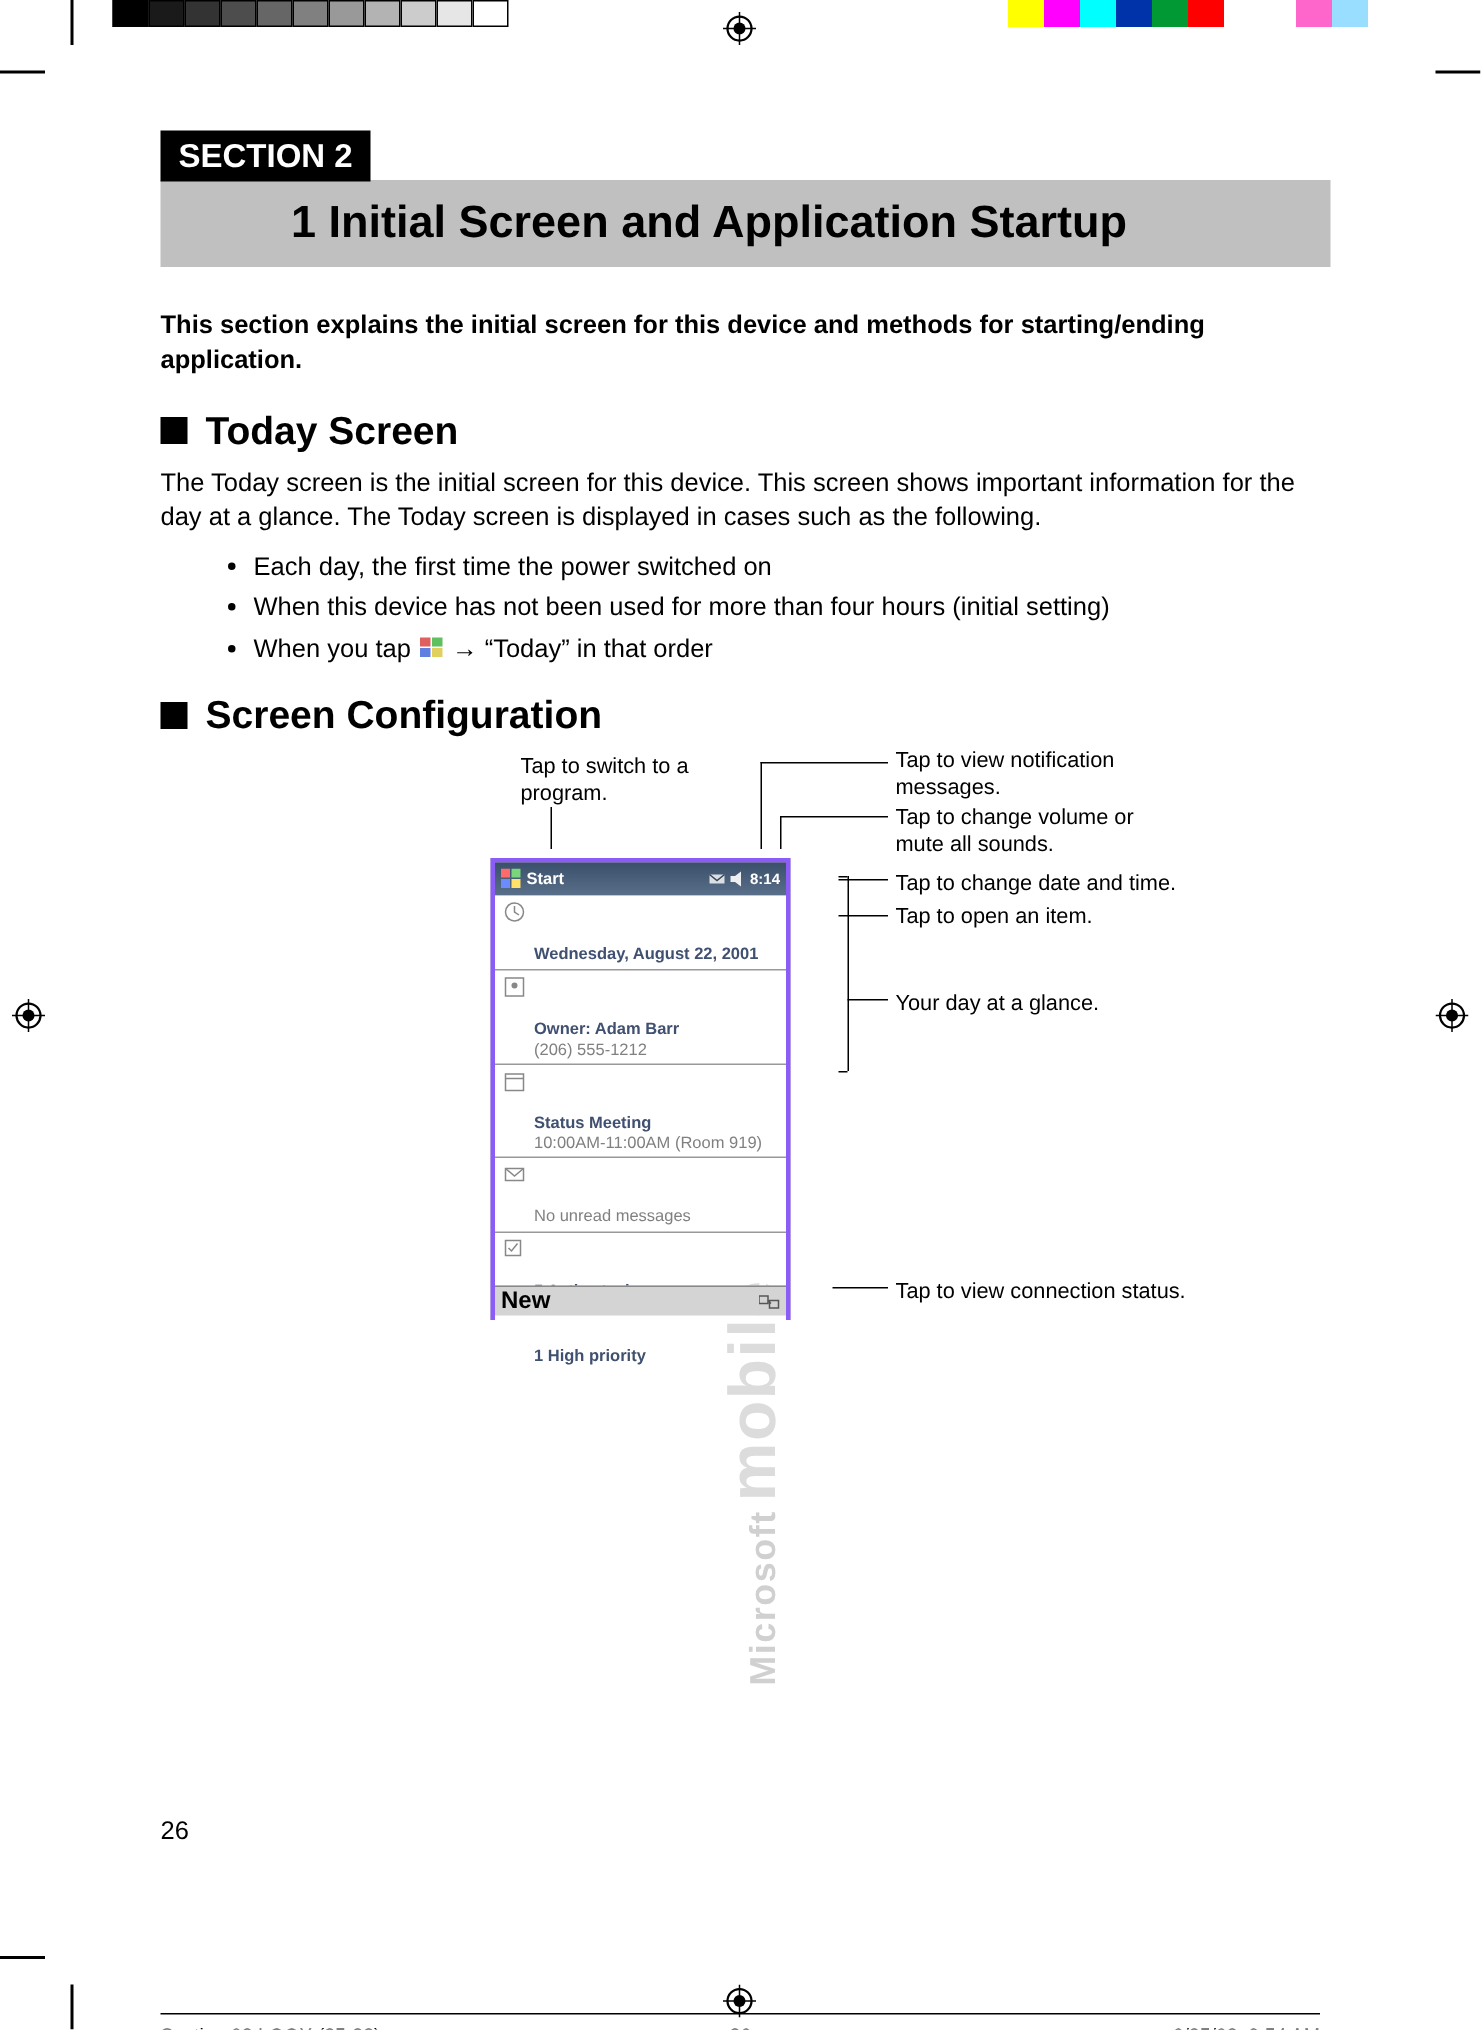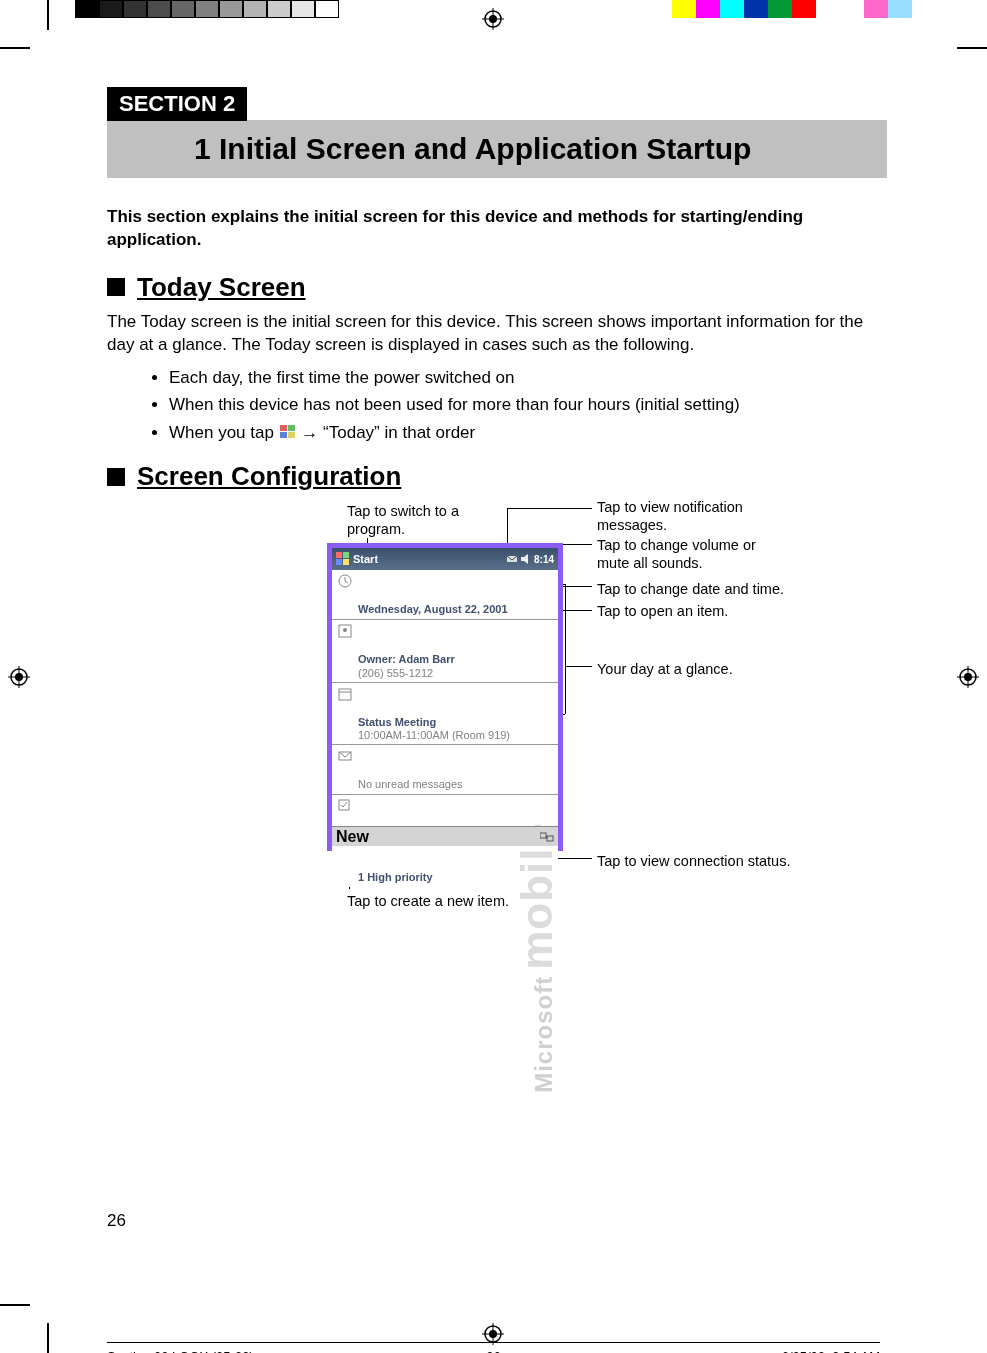--- a/index.html
+++ b/index.html
@@ -61,42 +61,42 @@
     margin-left: 47px;
   }
   .intro {
     font-weight: bold;
     font-size: 17px;
     margin: 28px 0 20px 0;
     line-height: 1.35;
   }
   .h2row { display: flex; align-items: center; margin: 16px 0 8px 0; }
   .sq { width: 18px; height: 18px; background: #000; margin-right: 12px; }
-  .h2 { font-size: 26px; font-weight: bold; text-decoration: underline; }
+  .h2 { font-size: 26px; font-weight: bold; }
   .para { font-size: 17px; line-height: 1.35; margin-bottom: 8px; }
   .bullets { margin: 4px 0 16px 22px; font-size: 17px; line-height: 1.5; }
   .bullets li { margin-bottom: 2px; }
   .arrow { display: inline-block; }
   .flag-icon {
     display: inline-block;
     width: 18px; height: 16px;
     vertical-align: -2px;
   }
 
   
   .diag { position: relative; margin: 10px 0 0 200px; width: 560px; height: 430px; }
   .callout { position: absolute; font-size: 14.5px; line-height: 1.25; }
   .line { position: absolute; background: #000; }
 
   
   .pda {
-    position: absolute; left: 20px; top: 41px;
-    width: 236px; height: 308px;
+    position: absolute; left: 20px; top: 70px;
+    width: 200px; height: 308px;
     background: #b8b8b8;
-    border: 5px solid #8b5cf6;
+    border: 3px solid #8b5cf6;
   }
   .pda-titlebar {
     height: 22px;
     background: linear-gradient(#3a4f6a, #5a6f8a);
     display: flex; align-items: center; justify-content: space-between;
     padding: 0 4px;
     font-size: 11px; color: #fff; font-weight: bold;
   }
   .tb-left { display: flex; align-items: center; gap: 3px; }
   .tb-right { display: flex; align-items: center; gap: 2px; font-size: 10px; }

